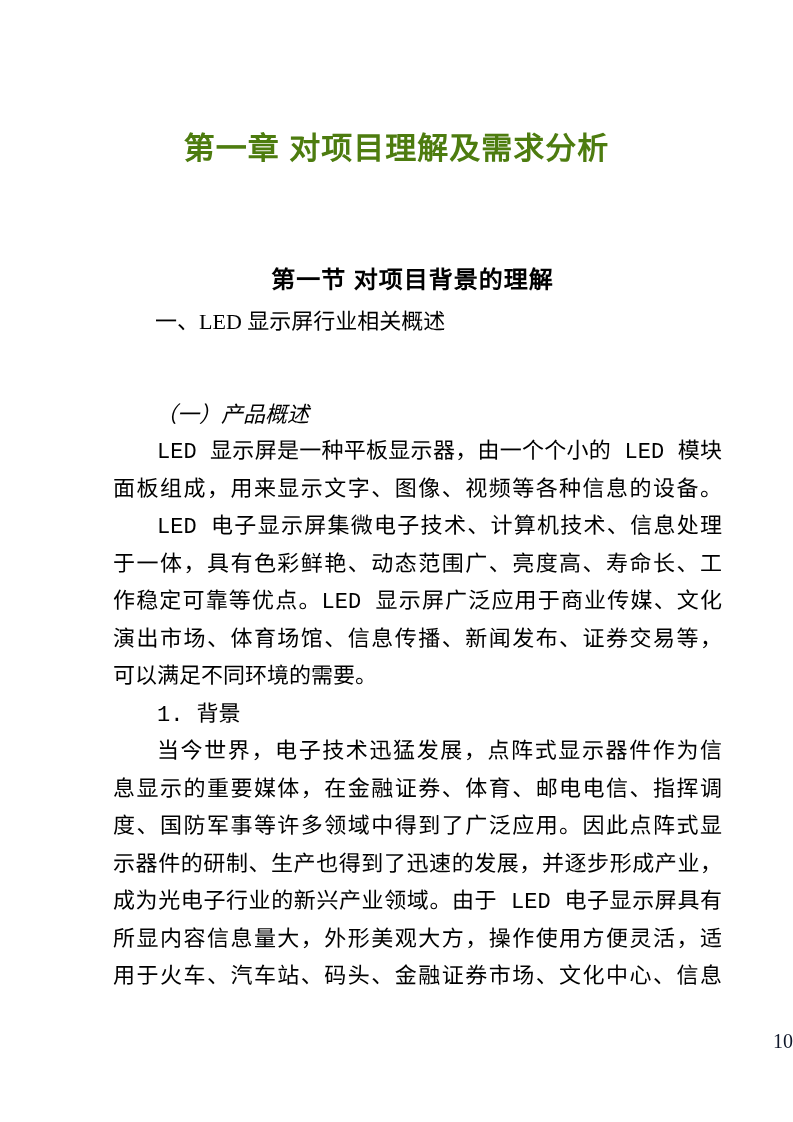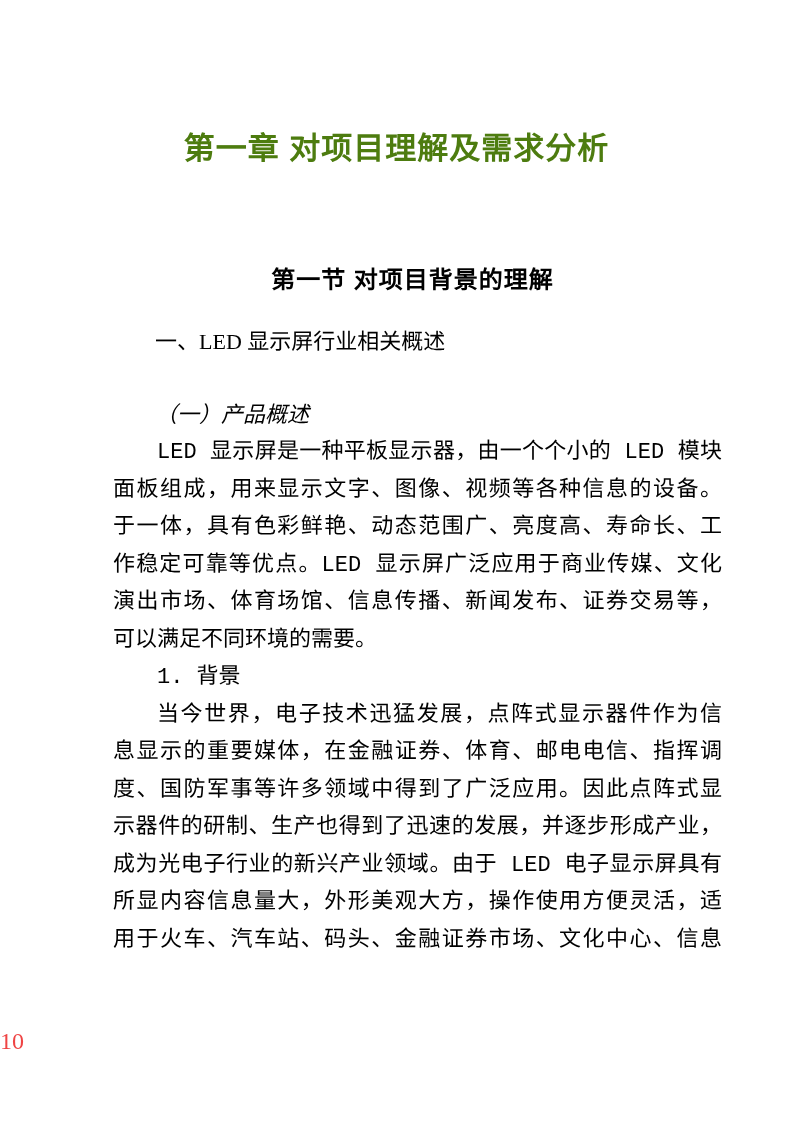--- a/index.html
+++ b/index.html
@@ -38,21 +38,21 @@
     text-align: center;
     font-family: "Liberation Sans", sans-serif;
     font-weight: 700;
     font-size: 24px;
     line-height: 30px;
     letter-spacing: 1px;
     color: #000000;
   }
   .heading-l1 {
     position: absolute;
-    top: 328px;
+    top: 308px;
     left: 155px;
     font-family: "Liberation Serif", serif;
     font-weight: 400;
     font-size: 22px;
     line-height: 28px;
     color: #000000;
   }
   .heading-l2 {
     position: absolute;
     top: 401px;
@@ -85,43 +85,44 @@
     text-align-last: justify;
   }
   .line.indent {
     text-indent: 44px;
   }
   .page-number {
     position: absolute;
     top: 1028px;
     left: 0;
     width: 100%;
-    text-align: left;
+    text-align: right;
     font-family: "Liberation Serif", serif;
-    font-size: 24px;
+    font-size: 20px;
     line-height: 26px;
-    color: #ef4444;
+    color: #0f172a;
   }
 </style>
 </head>
 <body>
 
 <div class="page">
 
   <h1 class="chapter-title">第一章 对项目理解及需求分析</h1>
 
   <h2 class="section-title">第一节 对项目背景的理解</h2>
 
   <div class="heading-l1">一、LED 显示屏行业相关概述</div>
 
   <div class="heading-l2">（一）产品概述</div>
 
   <div class="body-text">
     <div class="line full indent">LED 显示屏是一种平板显示器，由一个个小的 LED 模块</div>
     <div class="line full">面板组成，用来显示文字、图像、视频等各种信息的设备。</div>
+    <div class="line full indent">LED 电子显示屏集微电子技术、计算机技术、信息处理</div>
     <div class="line full">于一体，具有色彩鲜艳、动态范围广、亮度高、寿命长、工</div>
     <div class="line full">作稳定可靠等优点。LED 显示屏广泛应用于商业传媒、文化</div>
     <div class="line full">演出市场、体育场馆、信息传播、新闻发布、证券交易等，</div>
     <div class="line">可以满足不同环境的需要。</div>
     <div class="line indent">1. 背景</div>
     <div class="line full indent">当今世界，电子技术迅猛发展，点阵式显示器件作为信</div>
     <div class="line full">息显示的重要媒体，在金融证券、体育、邮电电信、指挥调</div>
     <div class="line full">度、国防军事等许多领域中得到了广泛应用。因此点阵式显</div>
     <div class="line full">示器件的研制、生产也得到了迅速的发展，并逐步形成产业，</div>
     <div class="line full">成为光电子行业的新兴产业领域。由于 LED 电子显示屏具有</div>

